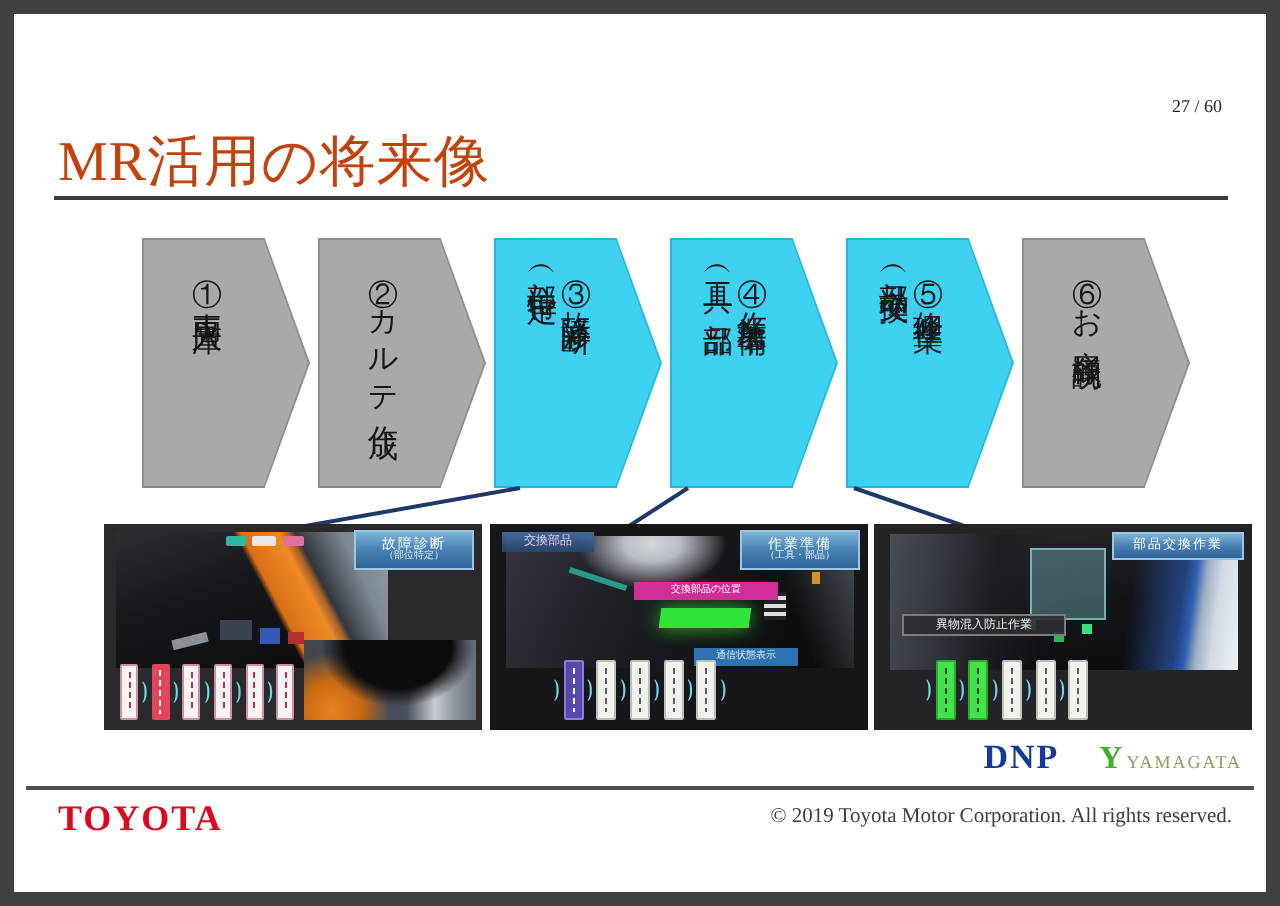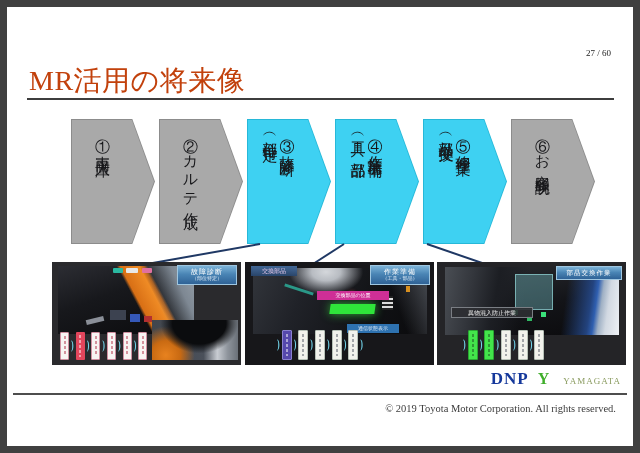--- a/index.html
+++ b/index.html
@@ -110,25 +110,25 @@
   .p2 .tag,.p3 .tag{width:10px;height:30px;}
   .tag::after{content:"";position:absolute;left:50%;top:3px;bottom:3px;width:1px;transform:translateX(-50%);
     background:repeating-linear-gradient(180deg,currentColor 0 3px,transparent 3px 5px);}
   .tag.white1{background:#f7f4f3;border:1px solid #cf8fa0;color:#b23048;}
   .tag.red{background:#e2465c;color:#ffffff;}
   .tag.indigo{background:#5648ac;border:1px solid #8a80d0;color:#fff;}
   .tag.pale{background:#f2f2ec;border:1px solid #b8c2b8;color:#555a66;}
   .tag.green{background:#43e44b;border:1px solid #2aa832;color:#1a4a1e;}
   .sep{color:#72d4ea;font-size:8px;font-weight:bold;display:inline-block;transform:scaleY(1.5);line-height:1;}
   
-  .logos{position:absolute;right:12px;top:362px;display:flex;align-items:baseline;gap:9px;}
+  .logos{position:absolute;right:12px;top:362px;display:flex;align-items:baseline;gap:20px;}
   .dnp{font-size:17px;font-weight:bold;letter-spacing:1px;color:var(--dnp-blue,#15389b);}
   .yamagata{display:flex;align-items:baseline;gap:2px;}
   .y-mark{font-size:16px;font-weight:bold;color:var(--yamagata-green,#3fae2a);}
-  .y-word{font-size:9px;letter-spacing:1px;color:var(--yamagata-text,#8a9b5f);margin-left:12px;}
+  .y-word{font-size:9px;letter-spacing:1px;color:var(--yamagata-text,#8a9b5f);}
   .footer-rule{position:absolute;left:6px;right:6px;top:386px;height:2px;background:#4d4d4d;}
   .toyota{position:absolute;left:22px;top:392px;font-size:18px;font-weight:bold;letter-spacing:1px;
     color:var(--toyota-red,#da0a1c);}
   .copyright{position:absolute;right:17px;top:396px;font-size:10.5px;color:#3c3c3c;}
 </style>
 </head>
 <body>
 
 <div class="slide">
 
@@ -267,15 +267,16 @@
   </div>
 
   <div class="logos">
     <span class="dnp">DNP</span>
     <span class="yamagata">
       <span class="y-mark">Y</span>
       <span class="y-word">YAMAGATA</span>
     </span>
   </div>
   <div class="footer-rule"></div>
+  <div class="toyota">TOYOTA</div>
   <div class="copyright">© 2019 Toyota Motor Corporation. All rights reserved.</div>
 
 </div>
 
 </body></html>

